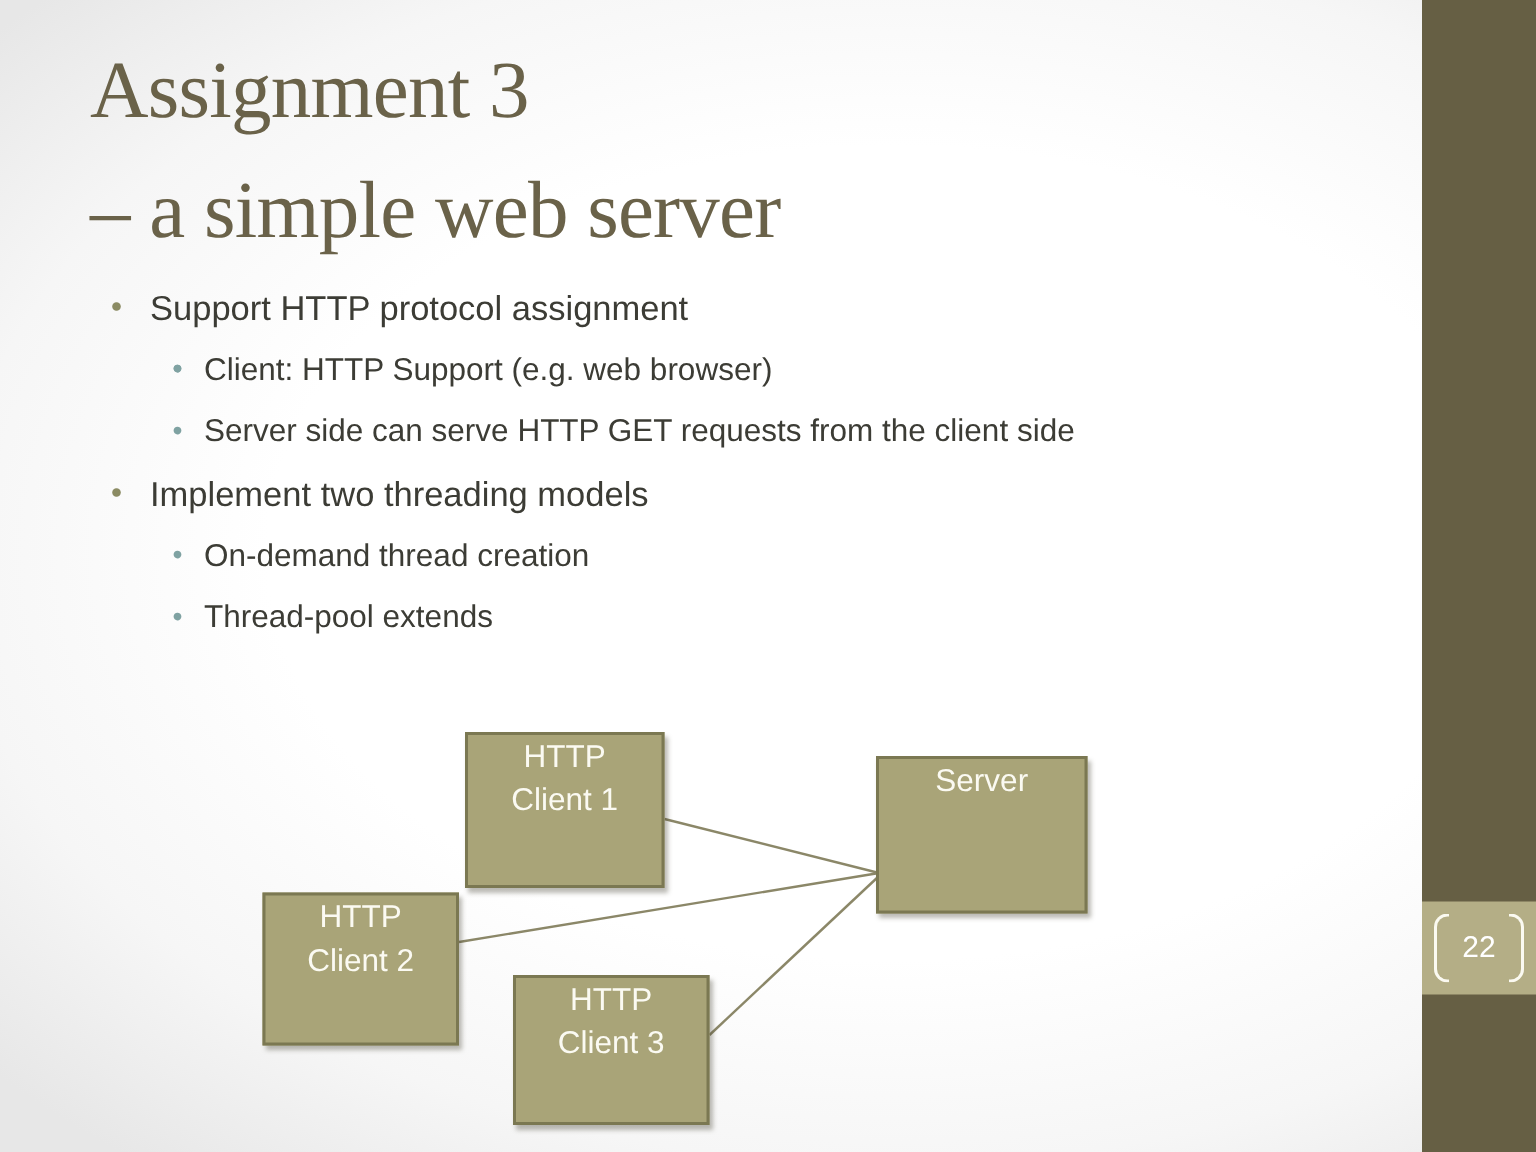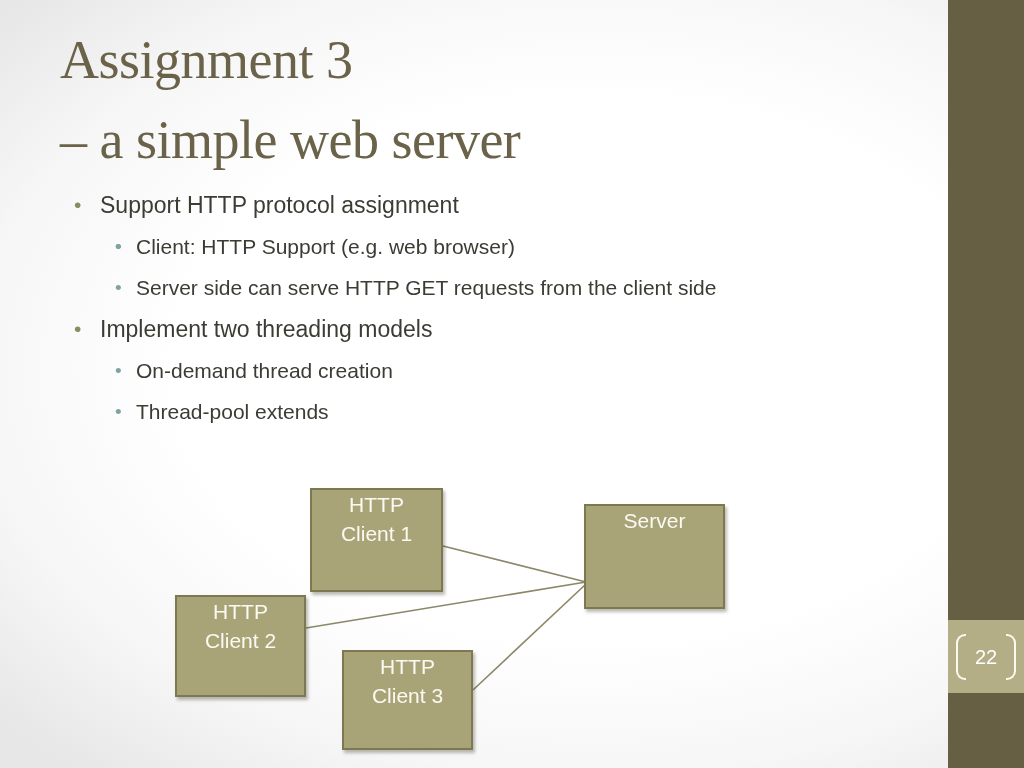--- a/index.html
+++ b/index.html
@@ -13,21 +13,21 @@
     background: radial-gradient(ellipse 78% 68% at 58% 48%, #ffffff 52%, #f6f6f6 78%, #e7e7e7 100%);
     overflow:hidden;
   }
 
   
   .sidebar {
     position:absolute; left:948px; top:0; width:76px; height:768px;
     background:#665f44; z-index:3;
   }
   .pagebox {
-    position:absolute; left:948px; top:620px; width:76px; height:73px;
+    position:absolute; left:948px; top:601px; width:76px; height:62px;
     background:#b4ae86; z-index:4;
     display:flex; align-items:center; justify-content:space-between;
     padding:0 8px; box-sizing:border-box;
   }
   .bracket { width:10px; height:46px; box-sizing:border-box; border:2px solid #fbfaf1; }
   .bracket.l { border-right:none; border-radius:9px 0 0 9px; }
   .bracket.r { border-left:none;  border-radius:0 9px 9px 0; }
   .pagenum { color:#ffffff; font-size:20px; line-height:1; }
 
   

